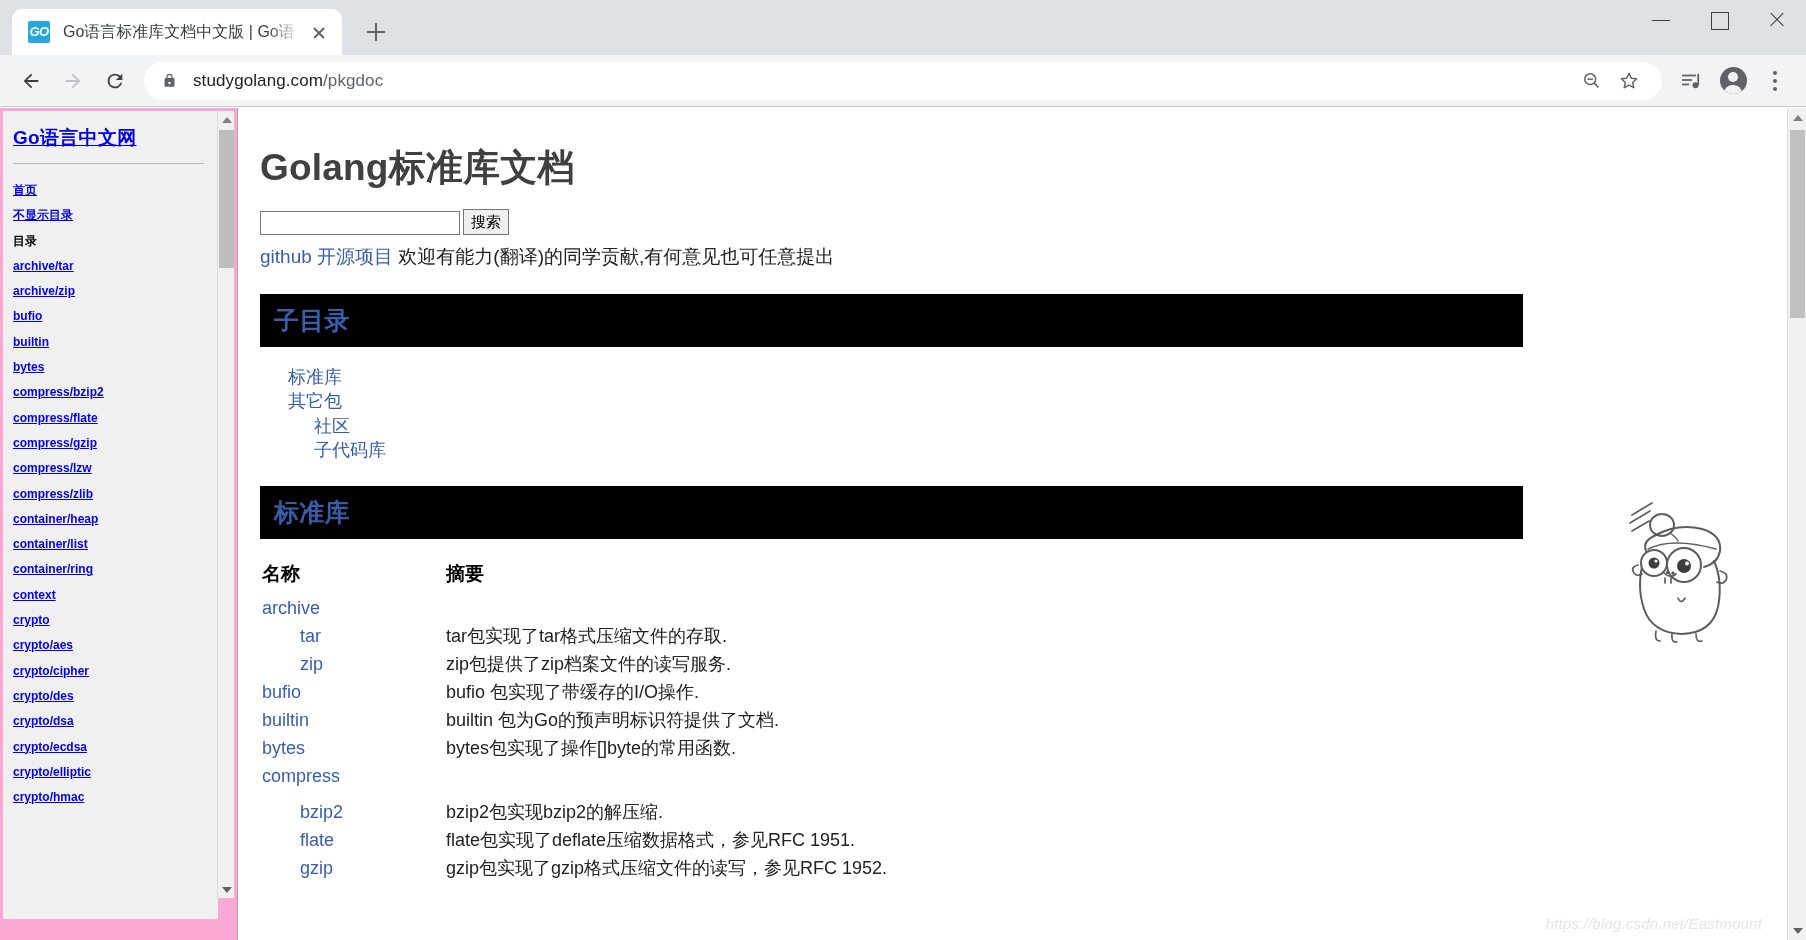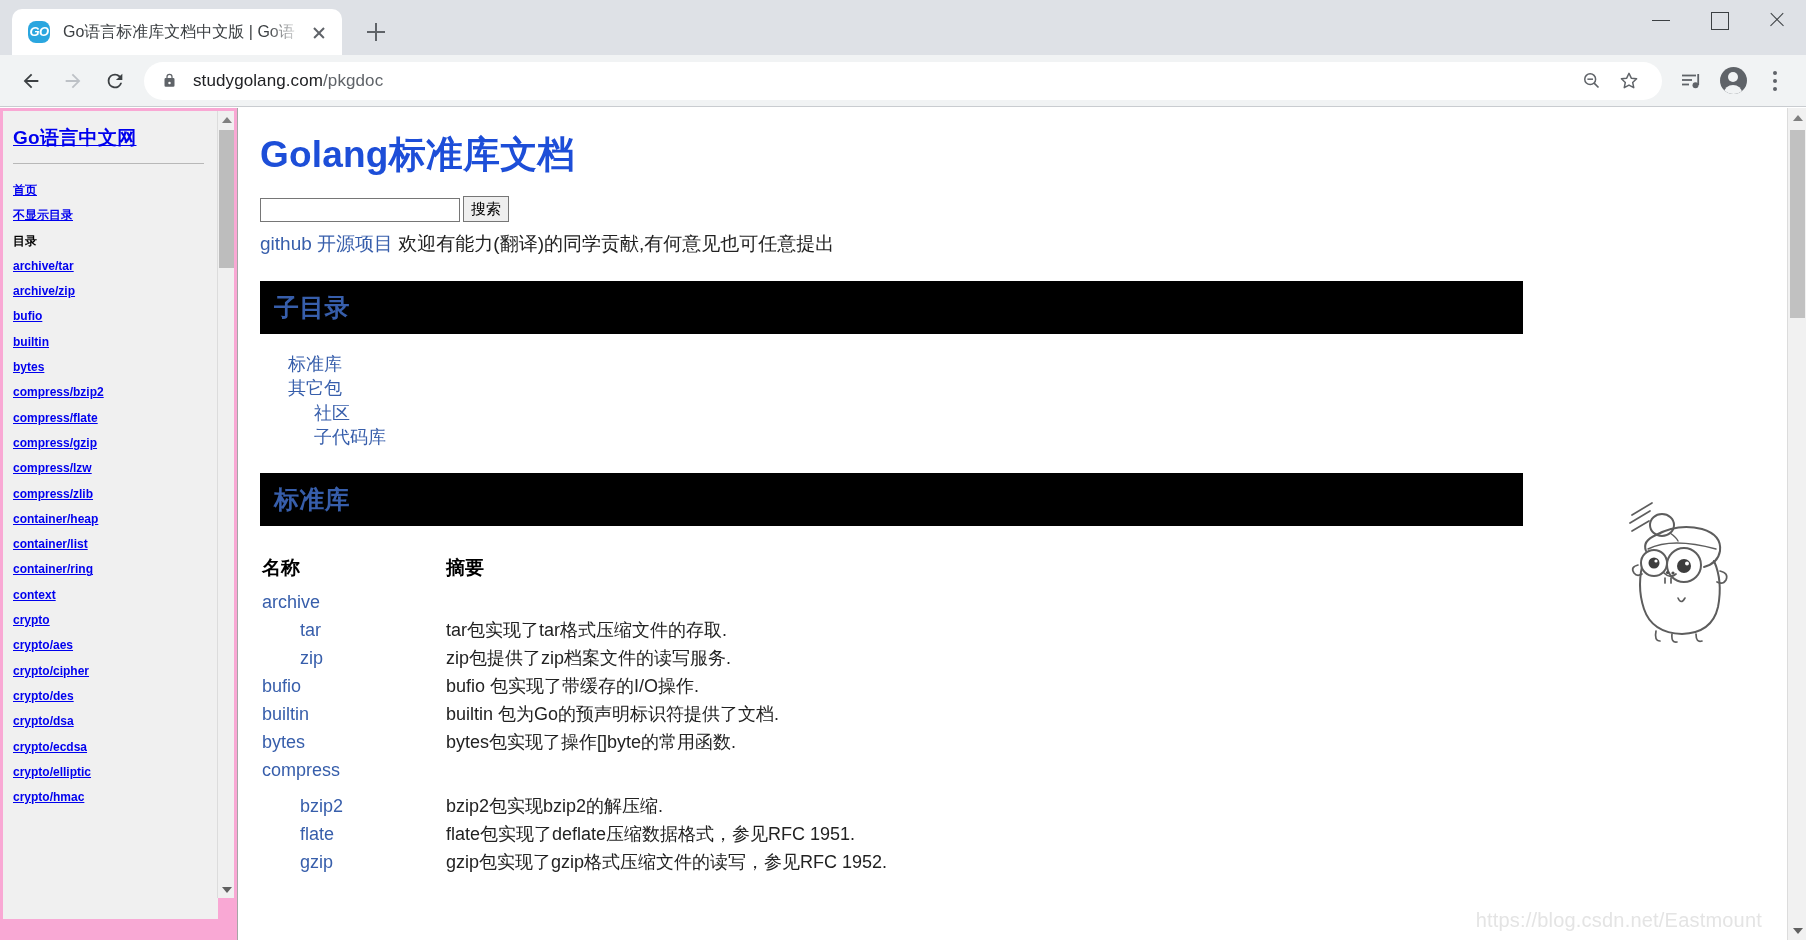--- a/index.html
+++ b/index.html
@@ -31,21 +31,21 @@
     width: 330px;
     background: #ffffff;
     border-radius: 10px 10px 0 0;
     padding: 0 10px 0 16px;
     position: relative;
   }
   .tab-favicon {
     width: 22px; height: 22px;
     background: #29beb0;
     background: #2aa6df;
-    border-radius: 8px;
+    border-radius: 2px;
     color: #fff;
     font-style: italic;
     font-weight: bold;
     font-size: 13px;
     line-height: 22px;
     text-align: center;
     letter-spacing: -0.5px;
     flex: none;
   }
   .tab-title {
@@ -252,22 +252,22 @@
     background: #fff;
   }
   .content {
     position: absolute;
     top: 0; left: 0;
     width: 1550px;
     padding: 22px 0 0 22px;
   }
   h1.doc-title {
     font-size: 37px;
-    color: #1d4ed8;
-    margin: 0 0 0 0;
+    color: #404040;
+    margin: 13px 0 0 0;
     font-weight: bold;
     letter-spacing: 0.2px;
   }
   .searchrow { margin-top: 16px; display: flex; align-items: flex-end; }
   .searchrow input[type=text] {
     width: 200px;
     height: 24px;
     border: 1px solid #767676;
     font-size: 15px;
     padding: 1px 3px;
@@ -310,21 +310,21 @@
   .subdir-list .sd {
     display: block;
     font-size: 18px;
     color: #375eab;
     text-decoration: none;
     line-height: 24.5px;
   }
   .subdir-list .sd.indent { margin-left: 26px; }
 
   table.pkgtable {
-    margin-top: 29px;
+    margin-top: 22px;
     border-collapse: collapse;
     width: 1080px;
   }
   table.pkgtable th {
     text-align: left;
     font-size: 19px;
     color: #000;
     font-weight: bold;
     padding: 0 0 8px 0;
   }
@@ -349,24 +349,25 @@
     top: 385px;
     width: 132px;
     height: 150px;
     opacity: 0.95;
   }
 
   .watermark {
     position: absolute;
     right: 44px;
     bottom: 8px;
-    font-size: 20px;
+    font-size: 15px;
     color: #e4e4e4;
     white-space: nowrap;
     letter-spacing: 0.2px;
+    font-style: italic;
   }
 
   
   .mainvscroll {
     position: absolute;
     top: 0; right: 0;
     width: 19px; height: 832px;
     background: #f1f1f1;
     border-left: 1px solid #dcdcdc;
   }

